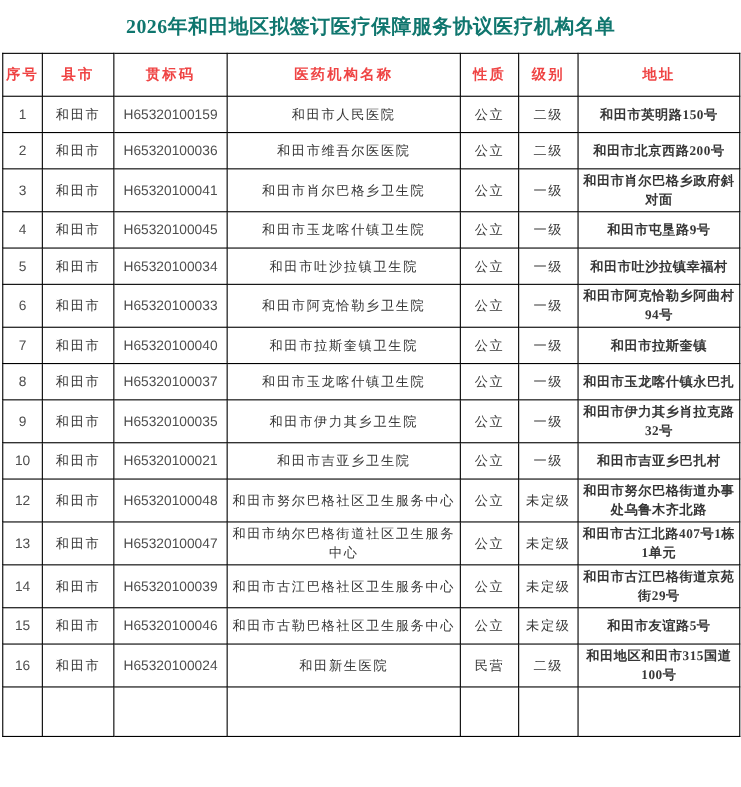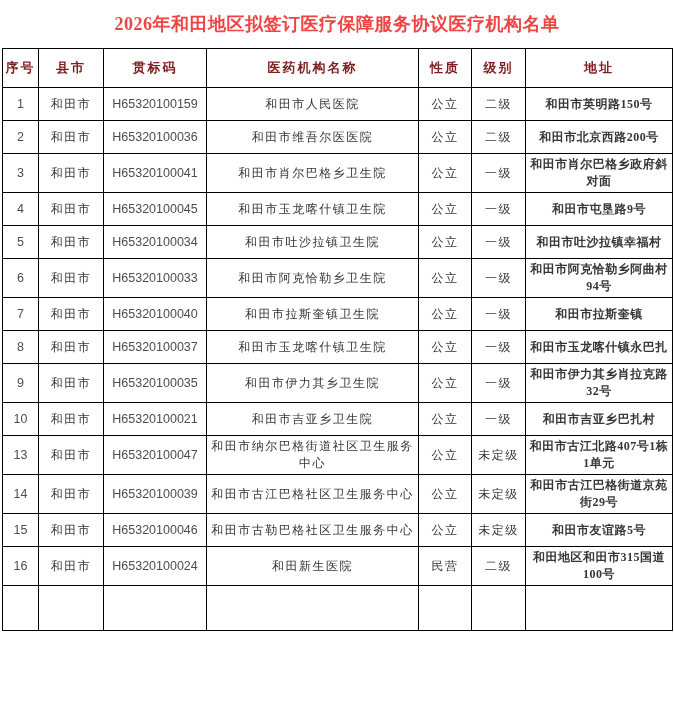--- a/index.html
+++ b/index.html
@@ -14,41 +14,41 @@
     width: 674px; height: 715px;
     background: #ffffff;
     overflow: hidden;
   }
   .title {
     height: 36px;
     padding-top: 12px;
     text-align: center;
     font-size: 18px;
     font-weight: bold;
-    color: #ef4444;
+    color: #0f766e;
     letter-spacing: 0.5px;
     white-space: nowrap;
   }
   table.roster {
     margin: 0 2px;
     width: 670px;
     border-collapse: collapse;
     table-layout: fixed;
   }
   th, td {
     border: 1px solid #000000;
     text-align: center;
     vertical-align: middle;
     overflow: hidden;
   }
   th {
     height: 38px;
     font-size: 13px;
     font-weight: bold;
-    color: #7f1d1d;
+    color: #ef4444;
     letter-spacing: 2px;
     padding: 0 2px;
   }
   td {
     height: 28px;
     padding: 2px 3px;
     font-size: 12px;
     line-height: 17px;
     color: #363636;
     letter-spacing: 1.5px;
@@ -174,20 +174,29 @@
       <tr>
         <td class="c-idx">10</td>
         <td class="c-county">和田市</td>
         <td class="c-code">H65320100021</td>
         <td class="c-name">和田市吉亚乡卫生院</td>
         <td class="c-nature">公立</td>
         <td class="c-level">一级</td>
         <td class="c-addr">和田市吉亚乡巴扎村</td>
       </tr>
       <tr>
+        <td class="c-idx">12</td>
+        <td class="c-county">和田市</td>
+        <td class="c-code">H65320100048</td>
+        <td class="c-name">和田市努尔巴格社区卫生服务中心</td>
+        <td class="c-nature">公立</td>
+        <td class="c-level">未定级</td>
+        <td class="c-addr">和田市努尔巴格街道办事处乌鲁木齐北路</td>
+      </tr>
+      <tr>
         <td class="c-idx">13</td>
         <td class="c-county">和田市</td>
         <td class="c-code">H65320100047</td>
         <td class="c-name">和田市纳尔巴格街道社区卫生服务中心</td>
         <td class="c-nature">公立</td>
         <td class="c-level">未定级</td>
         <td class="c-addr">和田市古江北路407号1栋1单元</td>
       </tr>
       <tr>
         <td class="c-idx">14</td>

